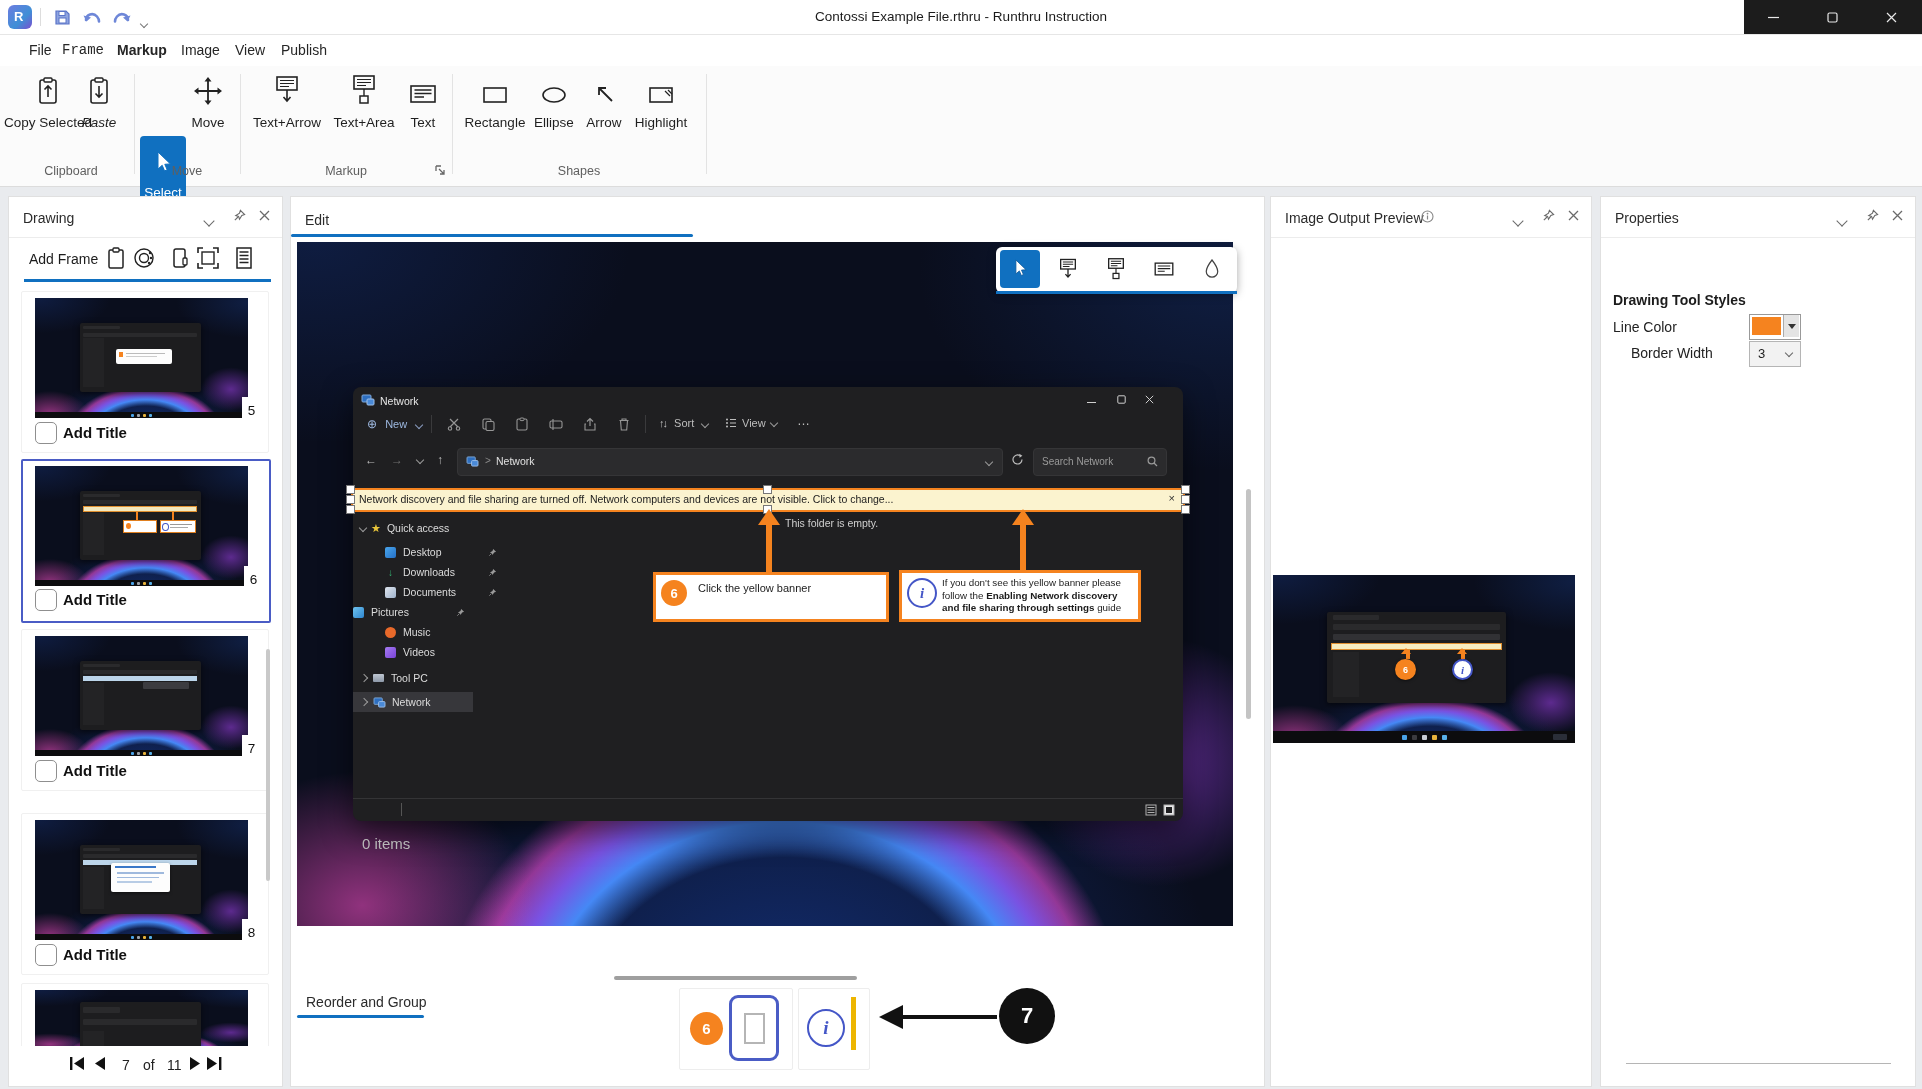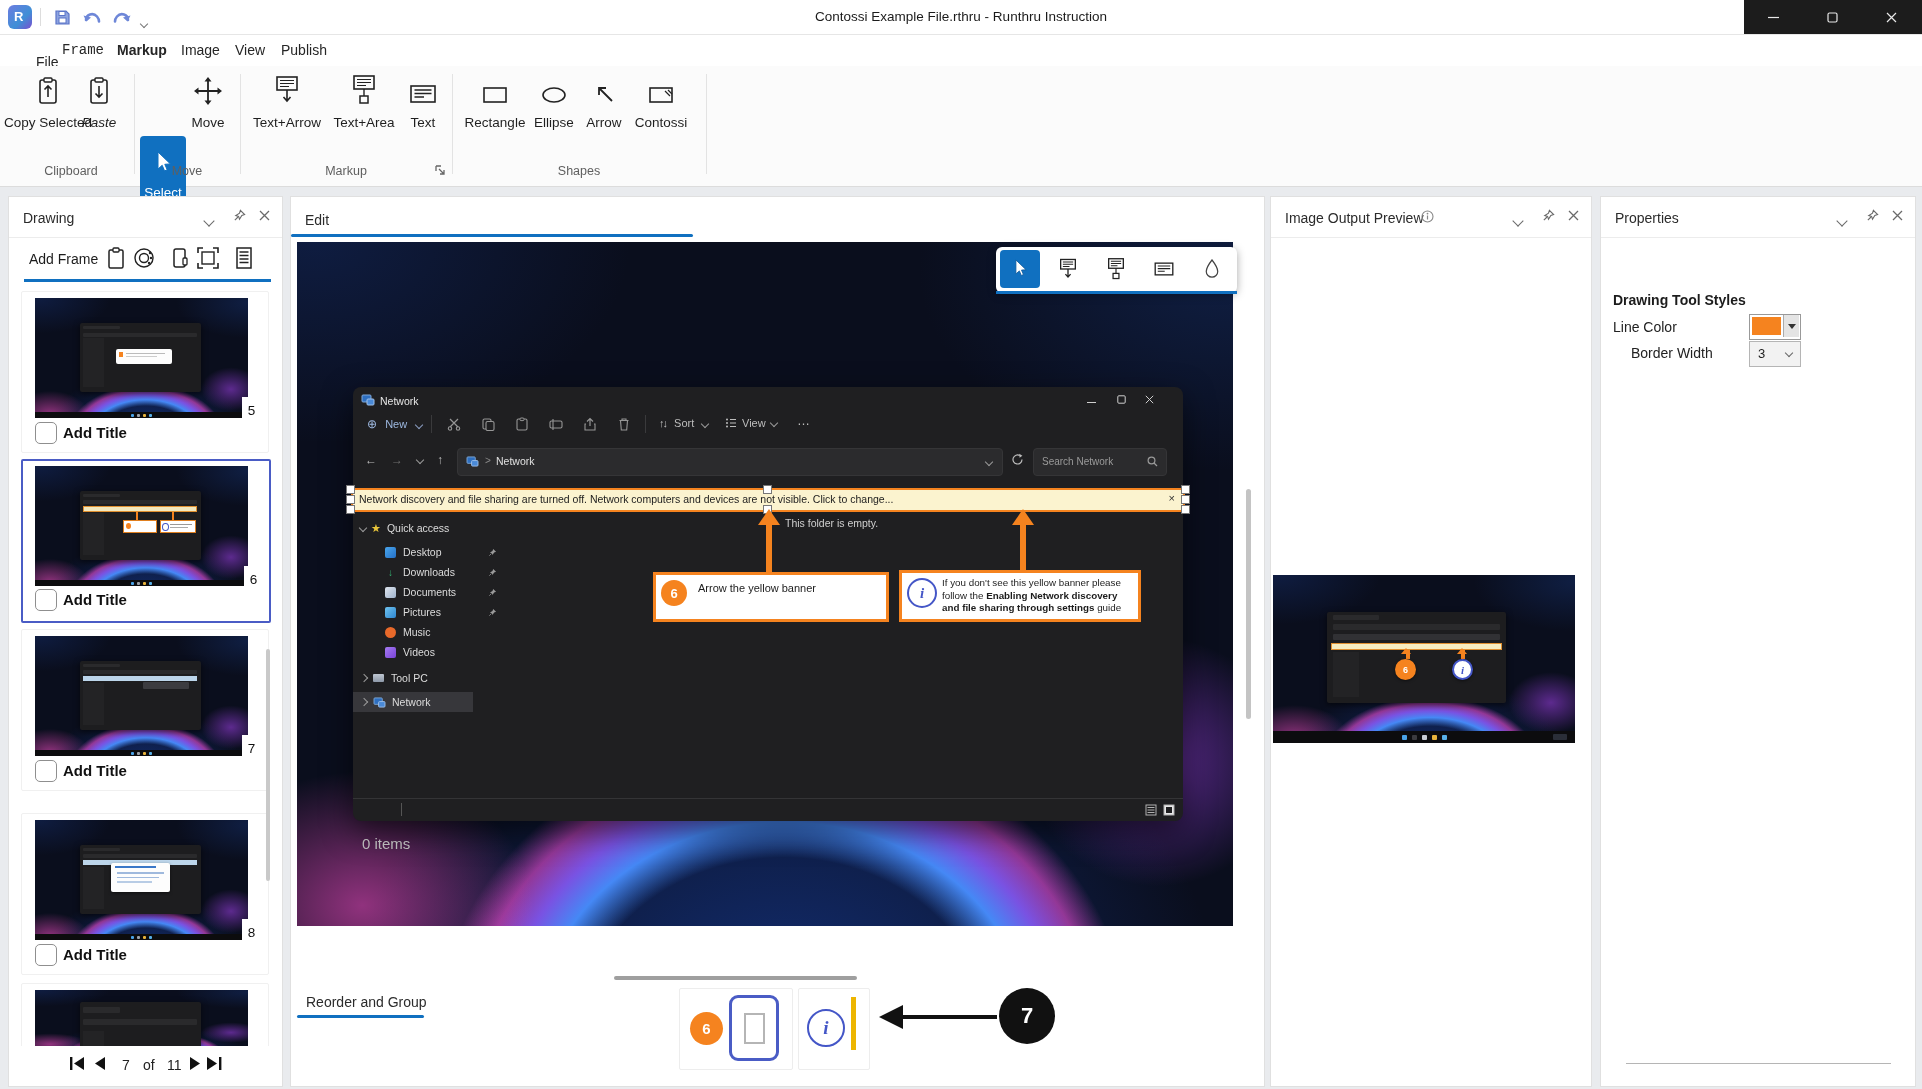--- a/index.html
+++ b/index.html
@@ -129,21 +129,21 @@
         </div>
       <div class="winbtn">
           <svg width="11" height="11" viewBox="0 0 11 11">
             <path d="M1 1 L10 10 M10 1 L1 10" stroke="#e8e8e8" stroke-width="1.2"></path>
           </svg>
         </div>
     </div>
   </div>
 
   <div class="p" id="menubar">
-    <span class="menu-item" style="left:36px;margin-top:12px;">File</span>
+    <span class="menu-item" style="left:29px;">File</span>
     <span class="menu-item" style="left:62px;font-family:Liberation Mono, monospace;">Frame</span>
     <span class="menu-item active" style="left:117px;">Markup</span>
     <span class="menu-item" style="left:181px;">Image</span>
     <span class="menu-item" style="left:235px;">View</span>
     <span class="menu-item" style="left:281px;">Publish</span>
     <div class="p" id="menu-underline"></div>
   </div>
 
   <div class="p" id="ribbon">
 
@@ -244,21 +244,21 @@
       </div>
       <div class="rib-lbl">Arrow</div>
     </div>
     <div class="rib-btn" style="left:630px;width:62px;">
       <div class="rib-ic">
         <svg width="30" height="22" viewBox="0 0 30 22">
             <rect x="4" y="4" width="22" height="14" fill="none" stroke="#222" stroke-width="1.6"></rect>
             <path d="M19 7 L24 12 M22 6 L26 10" stroke="#222" stroke-width="1.2"></path>
           </svg>
       </div>
-      <div class="rib-lbl">Contossi</div>
+      <div class="rib-lbl">Highlight</div>
     </div>
     <div class="rib-sep" style="left:706px;"></div>
 
     <div class="grp-lbl" style="left:8px;width:126px;">Clipboard</div>
     <div class="grp-lbl" style="left:134px;width:106px;">Move</div>
     <div class="grp-lbl" style="left:240px;width:212px;">Markup</div>
     <div class="p" style="left:434px;top:98px;color:#666;">
       <svg width="13" height="13" viewBox="0 0 13 13">
           <path d="M2 2 H7 M2 2 V7" stroke="#666" stroke-width="1.3" fill="none"></path>
           <path d="M5 5 L10 10 M10 6 V10 H6" stroke="#666" stroke-width="1.3" fill="none"></path>
@@ -653,21 +653,21 @@
               </svg>
           </div>
           <div class="sideitem" style="top:72px;padding-left:32px;">
             <span class="sicon" style="background:linear-gradient(135deg,#dfe5ee,#9fb3cc);"></span>
             <span>Documents</span>
             <svg class="pin" width="9" height="9" viewBox="0 0 14 14">
                 <path d="M8 1.5 L12.5 6 L9.5 7 L7 11 L6 8 L3 7 L7 4.5 Z" fill="#9a9a9a"></path>
                 <line x1="2" y1="12" x2="5.4" y2="8.6" stroke="#9a9a9a" stroke-width="1.2"></line>
               </svg>
           </div>
-          <div class="sideitem" style="top:92px;padding-left:32px;">
+          <div class="sideitem" style="top:92px;">
             <span class="sicon" style="background:linear-gradient(135deg,#6fc3ef,#2e86d0);"></span>
             <span>Pictures</span>
             <svg class="pin" width="9" height="9" viewBox="0 0 14 14">
                 <path d="M8 1.5 L12.5 6 L9.5 7 L7 11 L6 8 L3 7 L7 4.5 Z" fill="#9a9a9a"></path>
                 <line x1="2" y1="12" x2="5.4" y2="8.6" stroke="#9a9a9a" stroke-width="1.2"></line>
               </svg>
           </div>
           <div class="sideitem" style="top:112px;padding-left:32px;">
             <span class="sicon" style="background:#e8692a;border-radius:50%;"></span>
             <span>Music</span>
@@ -693,21 +693,21 @@
 
         <span class="p" style="left:432px;top:130px;font-size:10.5px;color:#cfcfcf;">This folder is empty.</span>
 
         <div class="oarrow-head" style="left:405px;top:122px;"></div>
         <div class="oarrow-shaft" style="left:413px;top:138px;height:47px;"></div>
         <div class="oarrow-head" style="left:659px;top:122px;"></div>
         <div class="oarrow-shaft" style="left:667px;top:138px;height:46px;"></div>
 
         <div class="callout" style="left:300px;top:185px;width:230px;height:44px;">
           <div class="numcirc" style="left:5px;top:5px;width:26px;height:26px;font-size:13px;">6</div>
-          <span class="p" style="left:42px;top:7px;font-size:11px;color:#1c1c1c;">Arrow the yellow banner</span>
+          <span class="p" style="left:42px;top:7px;font-size:11px;color:#1c1c1c;">Click the yellow banner</span>
         </div>
 
         <div class="callout" style="left:546px;top:183px;width:236px;height:46px;">
           <div class="icirc" style="left:5px;top:5px;width:26px;height:26px;font-size:15px;">i</div>
           <div class="p" style="left:40px;top:4px;width:190px;font-size:9.8px;line-height:12.5px;color:#1c1c1c;">
             <span>If you don't see this yellow banner please follow the </span><b>Enabling Network discovery and file sharing through settings</b><span> guide</span>
           </div>
         </div>
 
         <div class="p" style="left:0;top:411px;width:830px;height:23px;border-top:1px solid #343436;">

